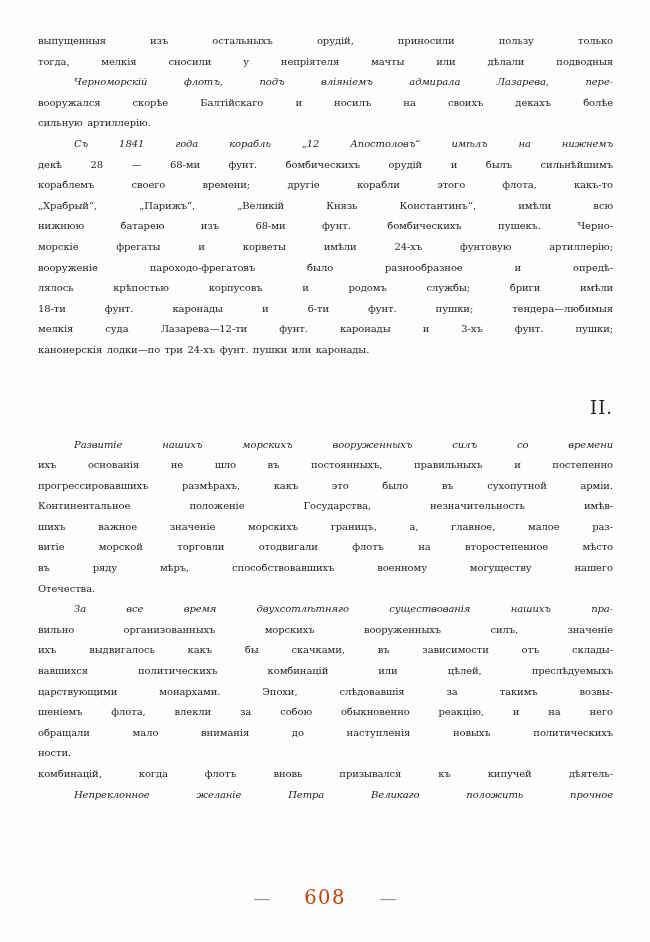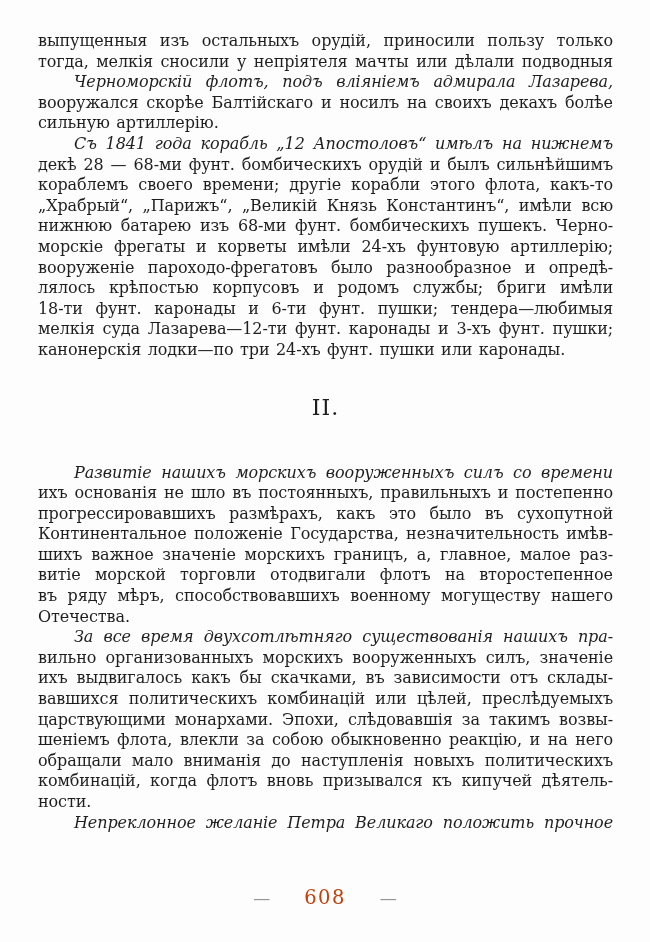--- a/index.html
+++ b/index.html
@@ -20,43 +20,43 @@
     position: absolute;
     top: 31px;
     left: 38px;
     right: 37px;
   }
   .para {
     margin: 0;
     padding: 0;
   }
   .line {
-    font-size: 16px;
+    font-size: 10px;
     line-height: 20.6px;
     letter-spacing: -0.1px;
     word-spacing: 1.5px;
     text-align: justify;
     text-align-last: justify;
     white-space: normal;
     height: 20.6px;
     overflow: hidden;
   }
   .line.first {
     text-indent: 36px;
     font-style: italic;
   }
   .line.last {
     text-align-last: left;
   }
   .section-heading {
-    margin: 36px 0 44px 0;
-    font-size: 22px;
+    margin: 36px 0 16px 0;
+    font-size: 18px;
     font-weight: normal;
     letter-spacing: 1px;
-    text-align: center;
+    text-align: right;
     line-height: 22px;
   }
   .footer {
     position: absolute;
     bottom: 33px;
     left: 0;
     right: 0;
     display: flex;
     justify-content: center;
     align-items: center;
@@ -117,22 +117,22 @@
           <div class="line last">Отечества.</div>
         </div>
       <div class="para">
           <div class="line first">За все время двухсотлѣтняго существованія нашихъ пра-</div>
           <div class="line">вильно организованныхъ морскихъ вооруженныхъ силъ, значеніе</div>
           <div class="line">ихъ выдвигалось какъ бы скачками, въ зависимости отъ склады-</div>
           <div class="line">вавшихся политическихъ комбинацій или цѣлей, преслѣдуемыхъ</div>
           <div class="line">царствующими монархами. Эпохи, слѣдовавшія за такимъ возвы-</div>
           <div class="line">шеніемъ флота, влекли за собою обыкновенно реакцію, и на него</div>
           <div class="line">обращали мало вниманія до наступленія новыхъ политическихъ</div>
+          <div class="line last">ности.</div>
           <div class="line">комбинацій, когда флотъ вновь призывался къ кипучей дѣятель-</div>
-          <div class="line last">ности.</div>
         </div>
       <div class="para">
           <div class="line first">Непреклонное желаніе Петра Великаго положить прочное</div>
         </div>
     </section>
 
   </div>
 
   <div class="footer">
     <span class="dash">—</span>

